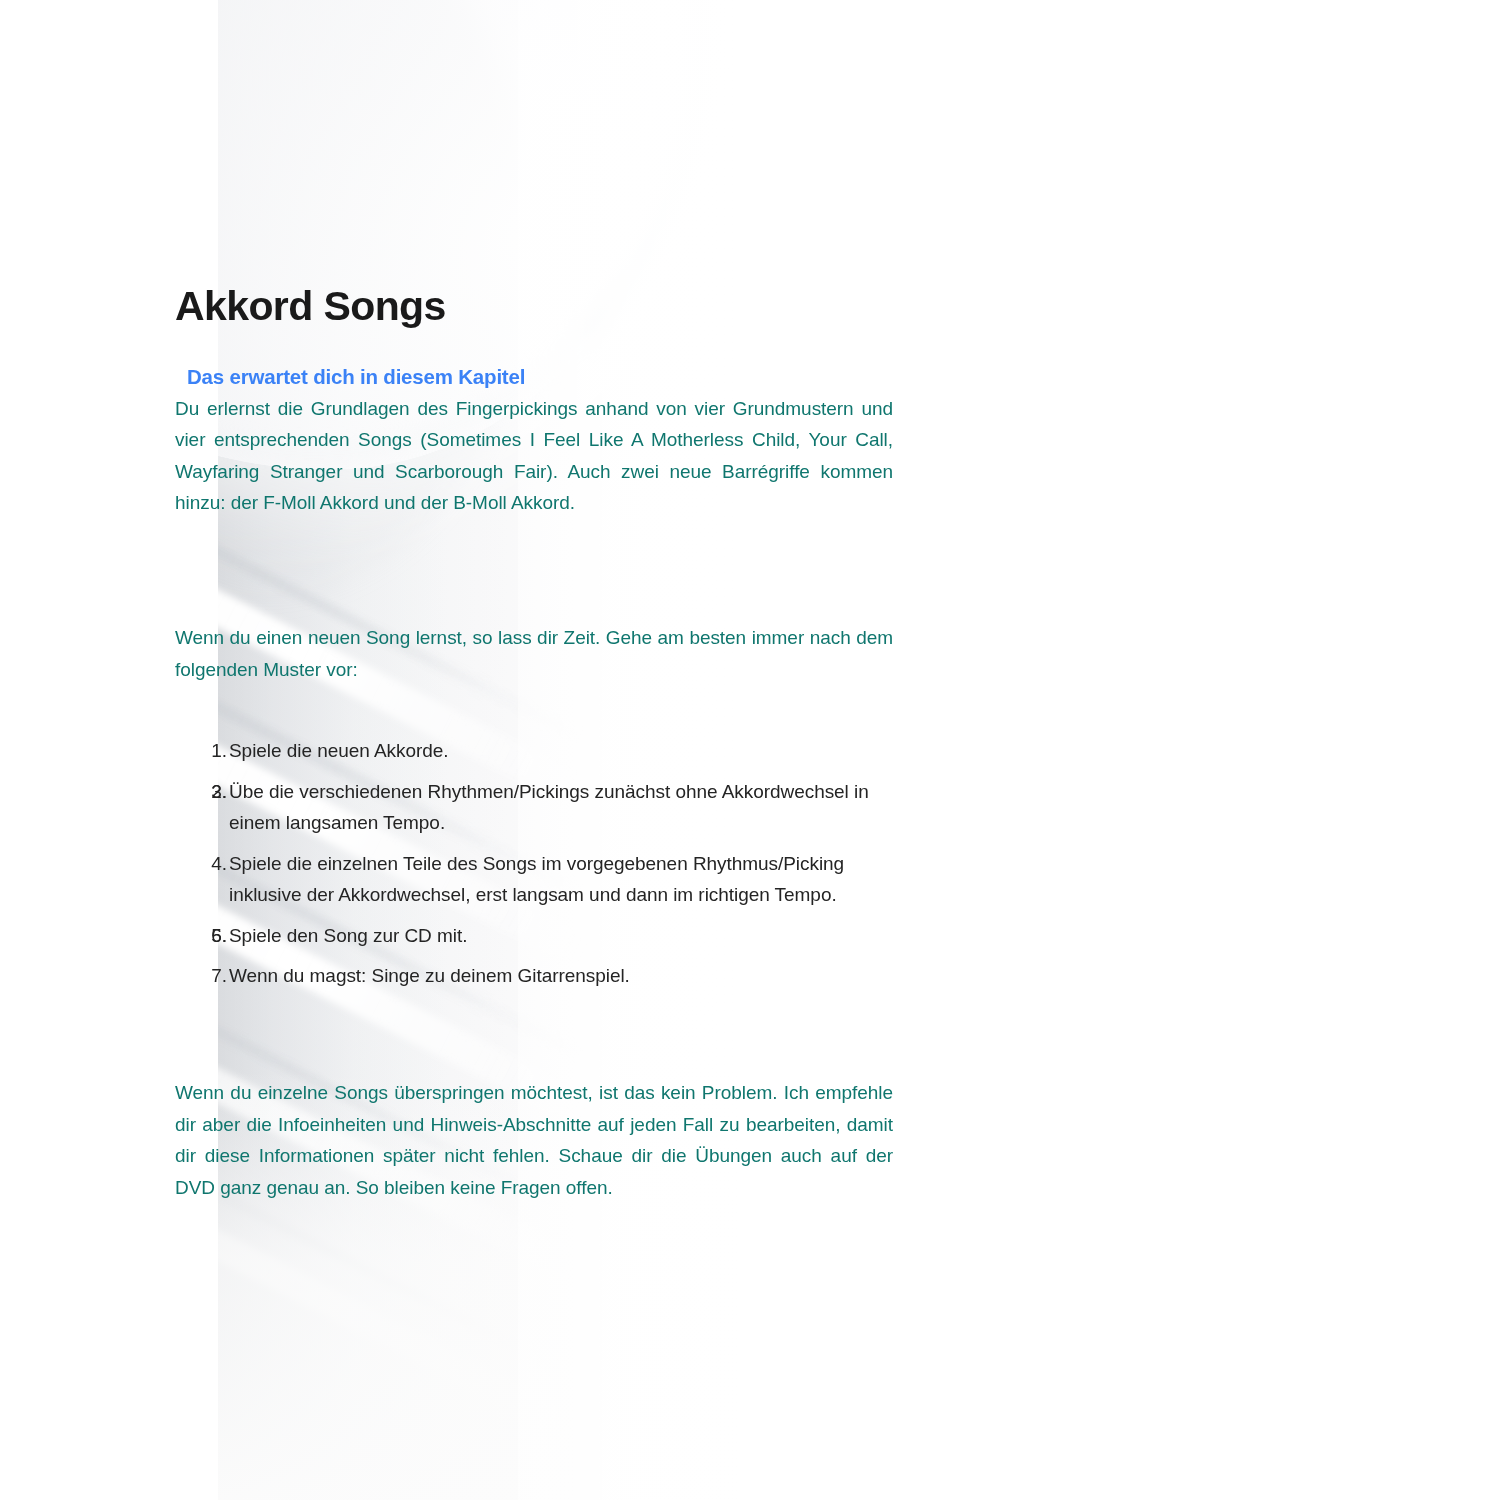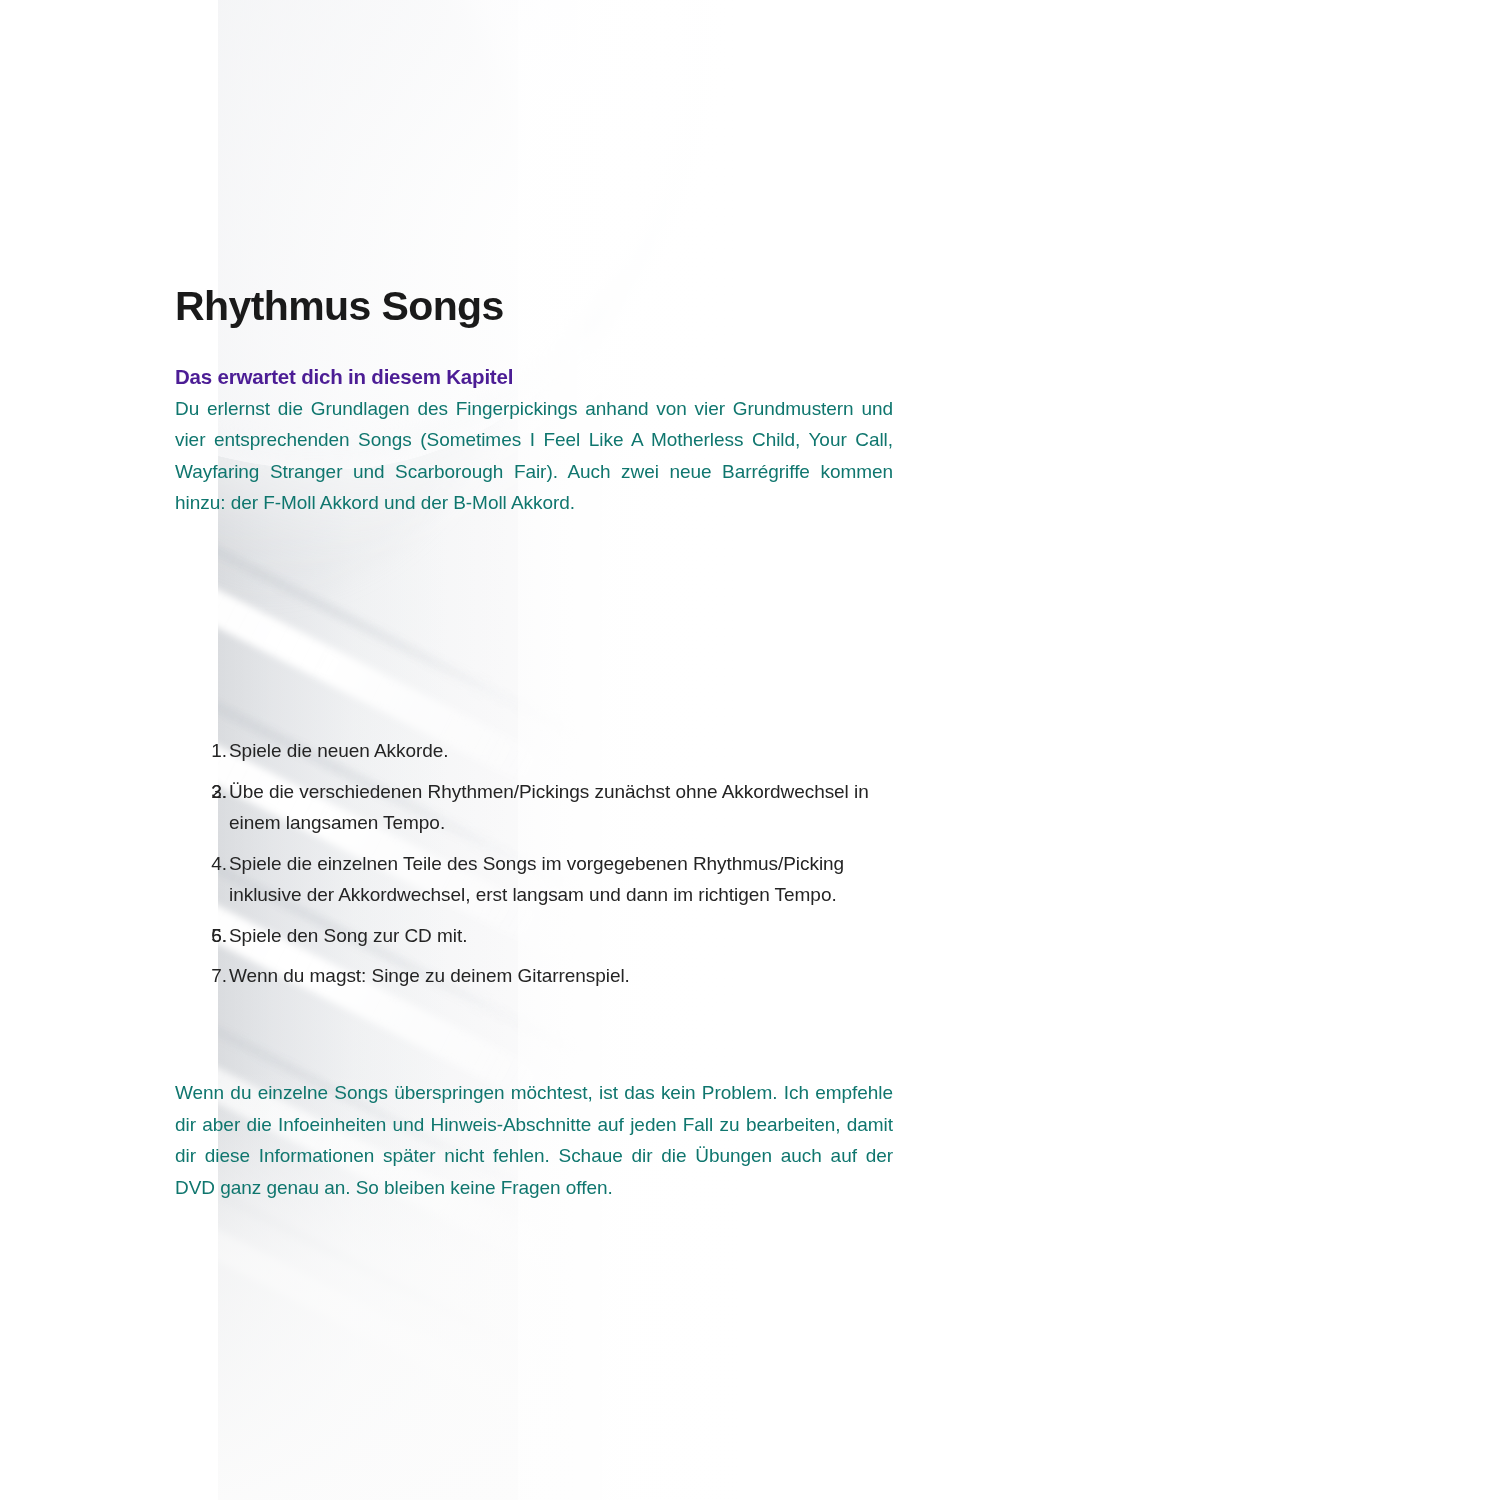--- a/index.html
+++ b/index.html
@@ -180,24 +180,24 @@
     line-height: 1;
   }
 
   .section {
     position: absolute;
     left: 0;
     width: 718px;
   }
 
   .sec-heading {
-    margin: 0 0 2px 0;
+    margin: 0 0 2px 12px;
     font-size: 20.5px;
     font-weight: bold;
-    color: #4c1d95;
+    color: #3b82f6;
     letter-spacing: -0.2px;
     line-height: 1.35;
   }
 
   .para {
     margin: 0;
     font-size: 19px;
     line-height: 31.5px;
     color: #0f766e;
     letter-spacing: -0.05px;
@@ -259,28 +259,29 @@
     <div class="deco streak dim" id="streak-e"></div>
     <div class="deco streak bright" id="streak-e2"></div>
 
     <div class="deco" id="deco-bottom-fade"></div>
     <div class="deco" id="deco-right-clean"></div>
 
   </div>
 
   <div id="content">
 
-    <h1 id="chapter-title">Rhythmus Songs</h1>
+    <h1 id="chapter-title">Akkord Songs</h1>
 
     <div class="section" style="top:363px;">
       <h2 class="sec-heading">Das erwartet dich in diesem Kapitel</h2>
       <p class="para justified">Du erlernst die Grundlagen des Fingerpickings anhand von vier Grundmustern und vier entsprechenden Songs (Sometimes I Feel Like A Motherless Child, Your Call, Wayfaring Stranger und Scarborough Fair). Auch zwei neue Barrégriffe kommen hinzu: der F-Moll Akkord und der B-Moll Akkord.</p>
     </div>
 
     <div class="section" style="top:622px;">
+      <p class="para justified">Wenn du einen neuen Song lernst, so lass dir Zeit. Gehe am besten immer nach dem folgenden Muster vor:</p>
     </div>
 
     <ol id="steps">
       <li>
         <span class="num">1.</span><span>Spiele die neuen Akkorde.</span>
       </li>
       <li>
         <span class="num">2.</span>
       </li>
       <li>

